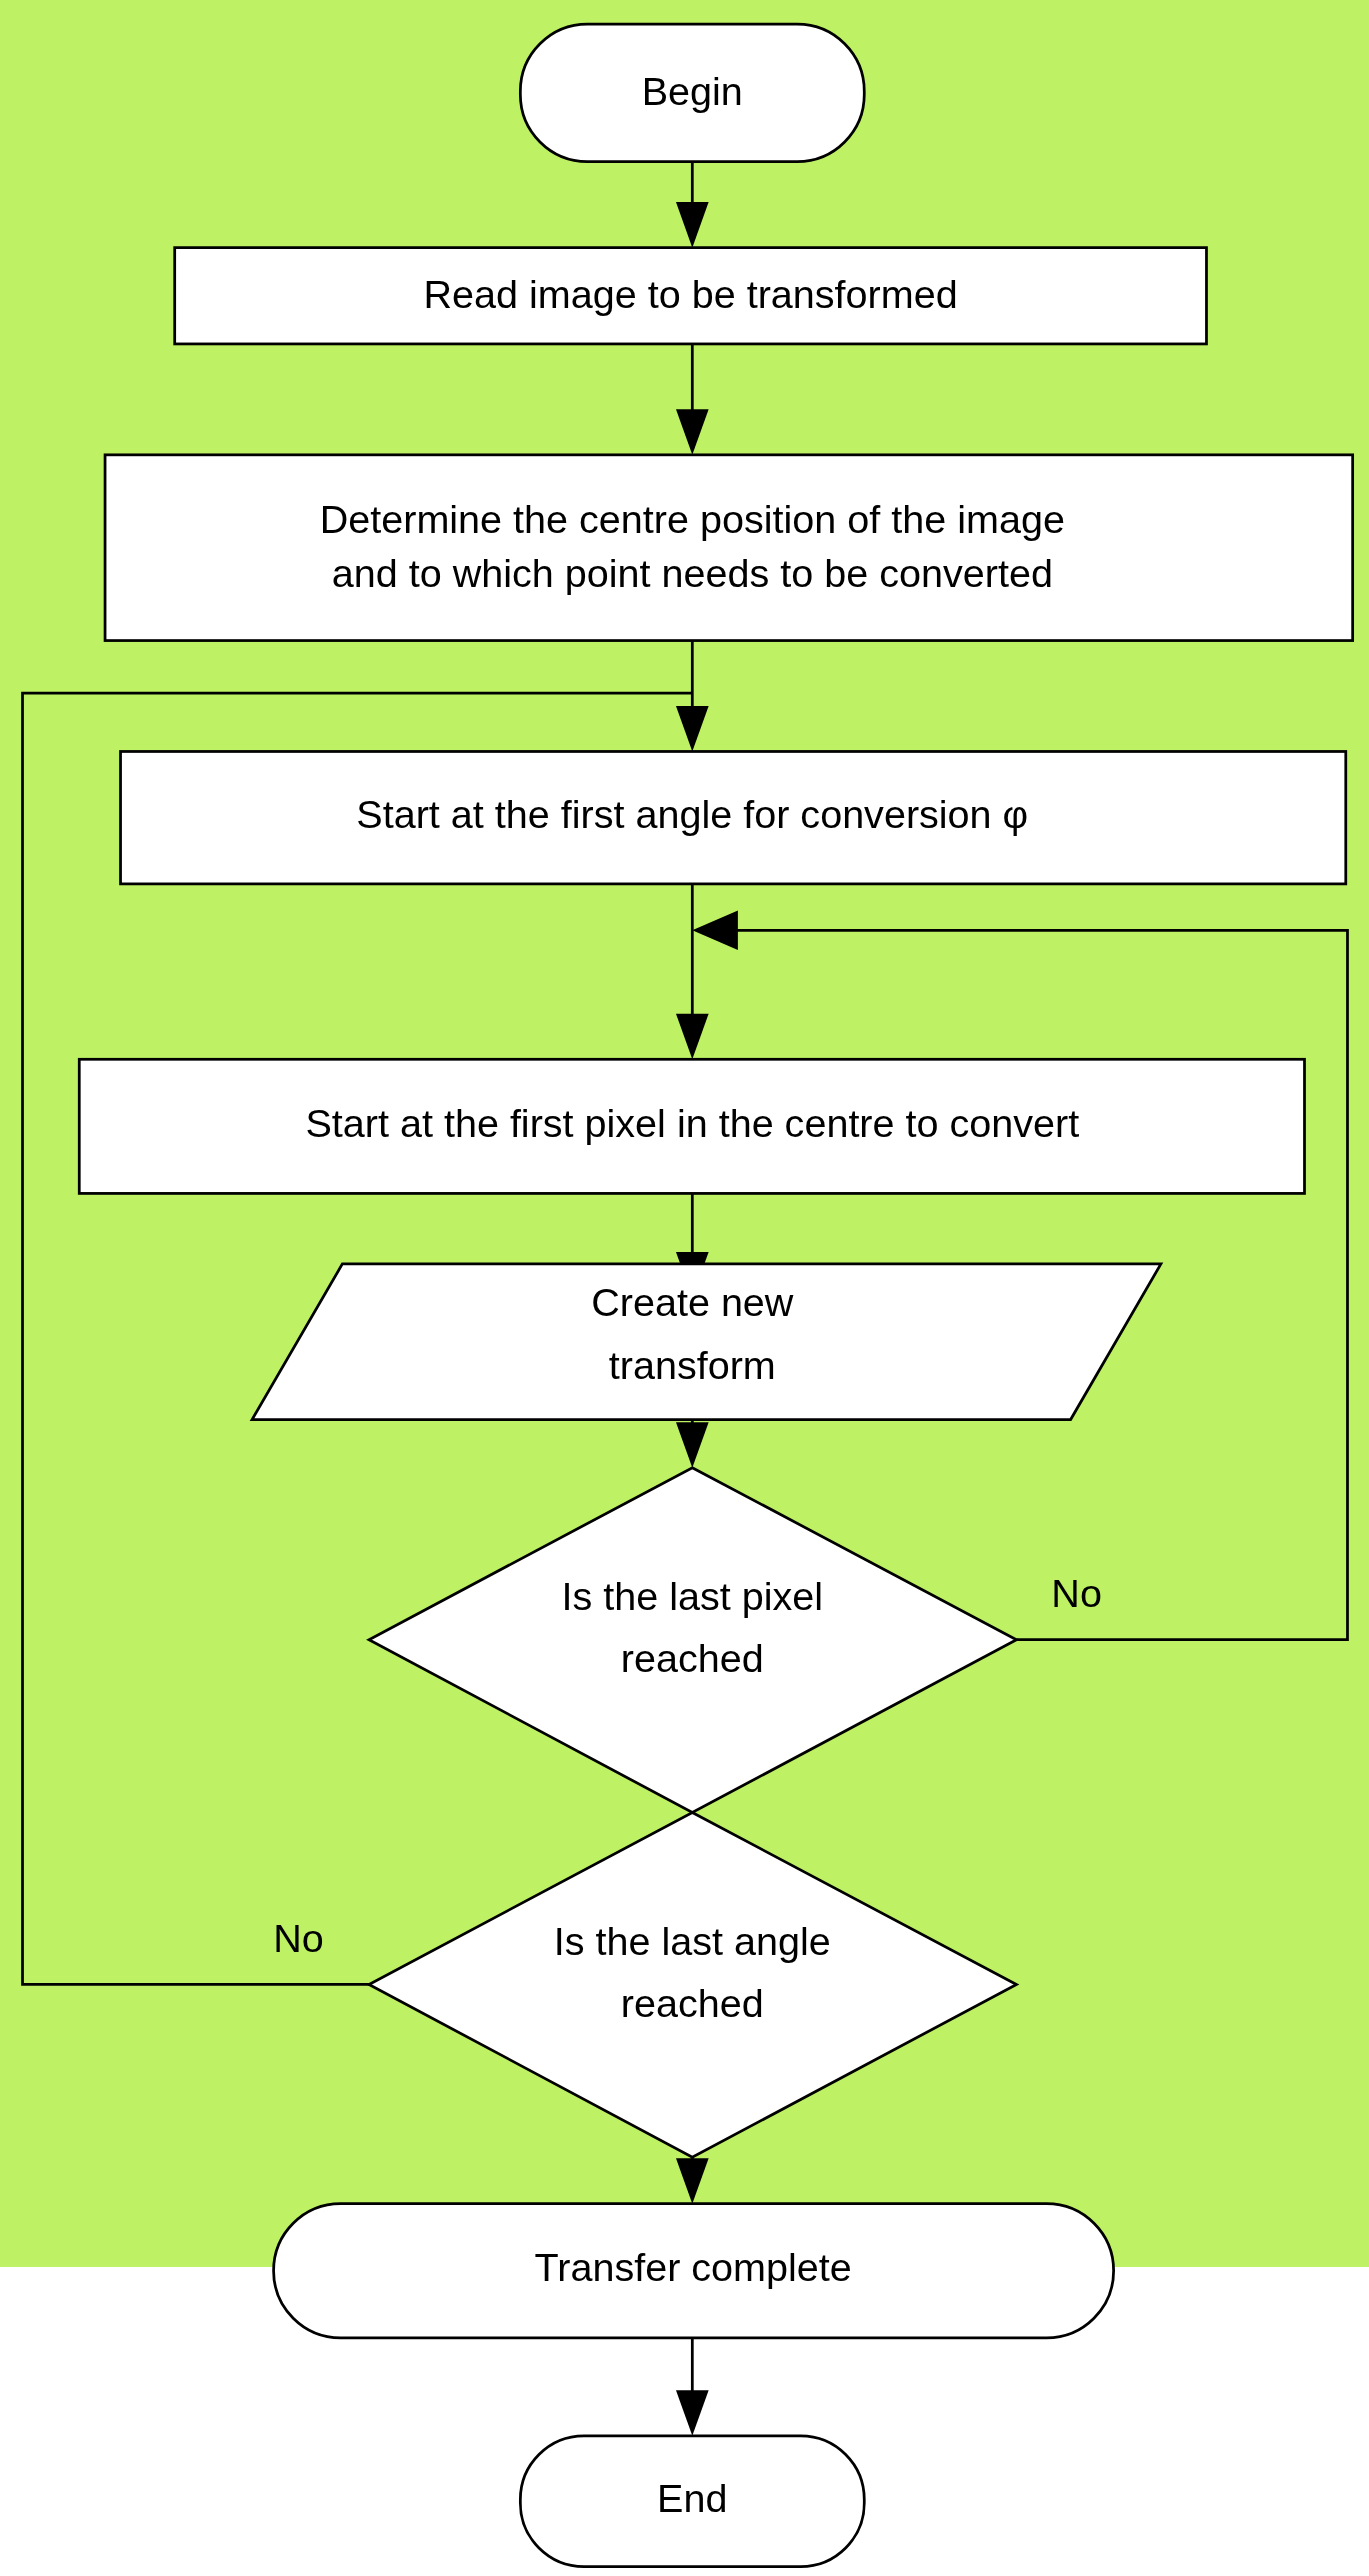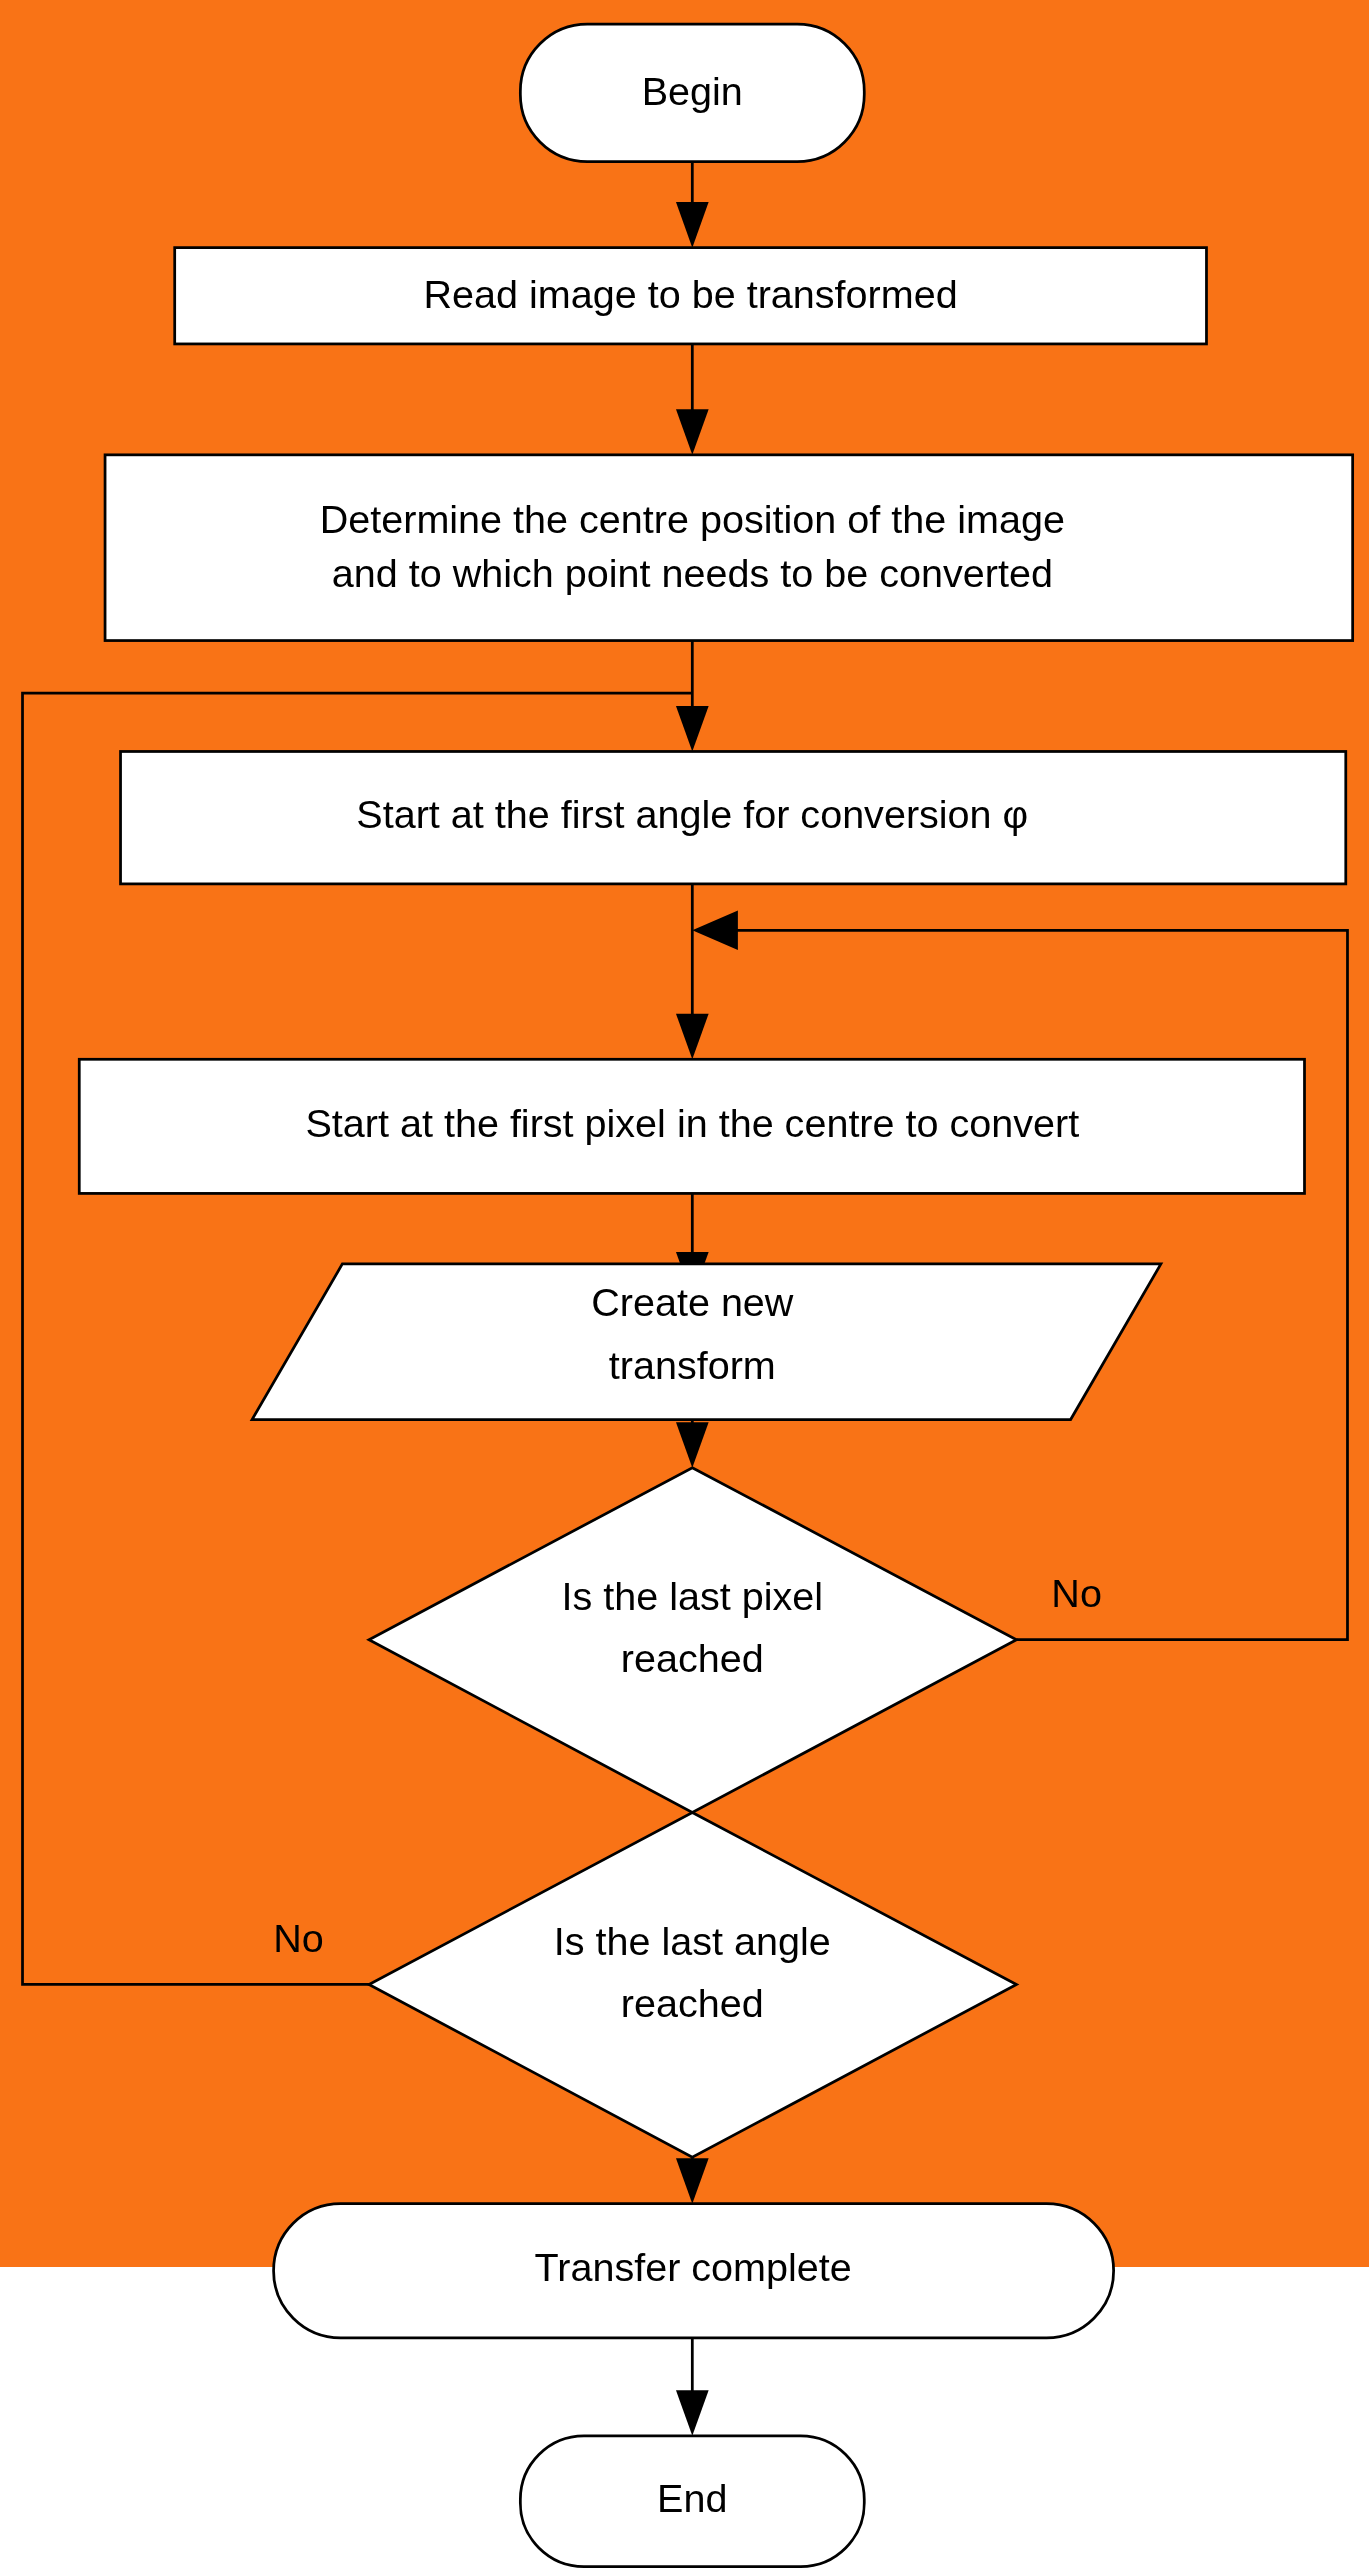--- a/index.html
+++ b/index.html
@@ -11,21 +11,21 @@
   body {
     width: 1370px;
     height: 2576px;
     font-family: "Liberation Sans", sans-serif;
     overflow: hidden;
   }
   #flow-root {
     position: relative;
     width: 1370px;
     height: 2267px;
-    background: #f97316;
+    background: #bef264;
   }
   svg#flowchart-svg {
     position: absolute;
     top: 0;
     left: 0;
     width: 1370px;
     height: 2576px;
     display: block;
   }
   .shape-outline {

